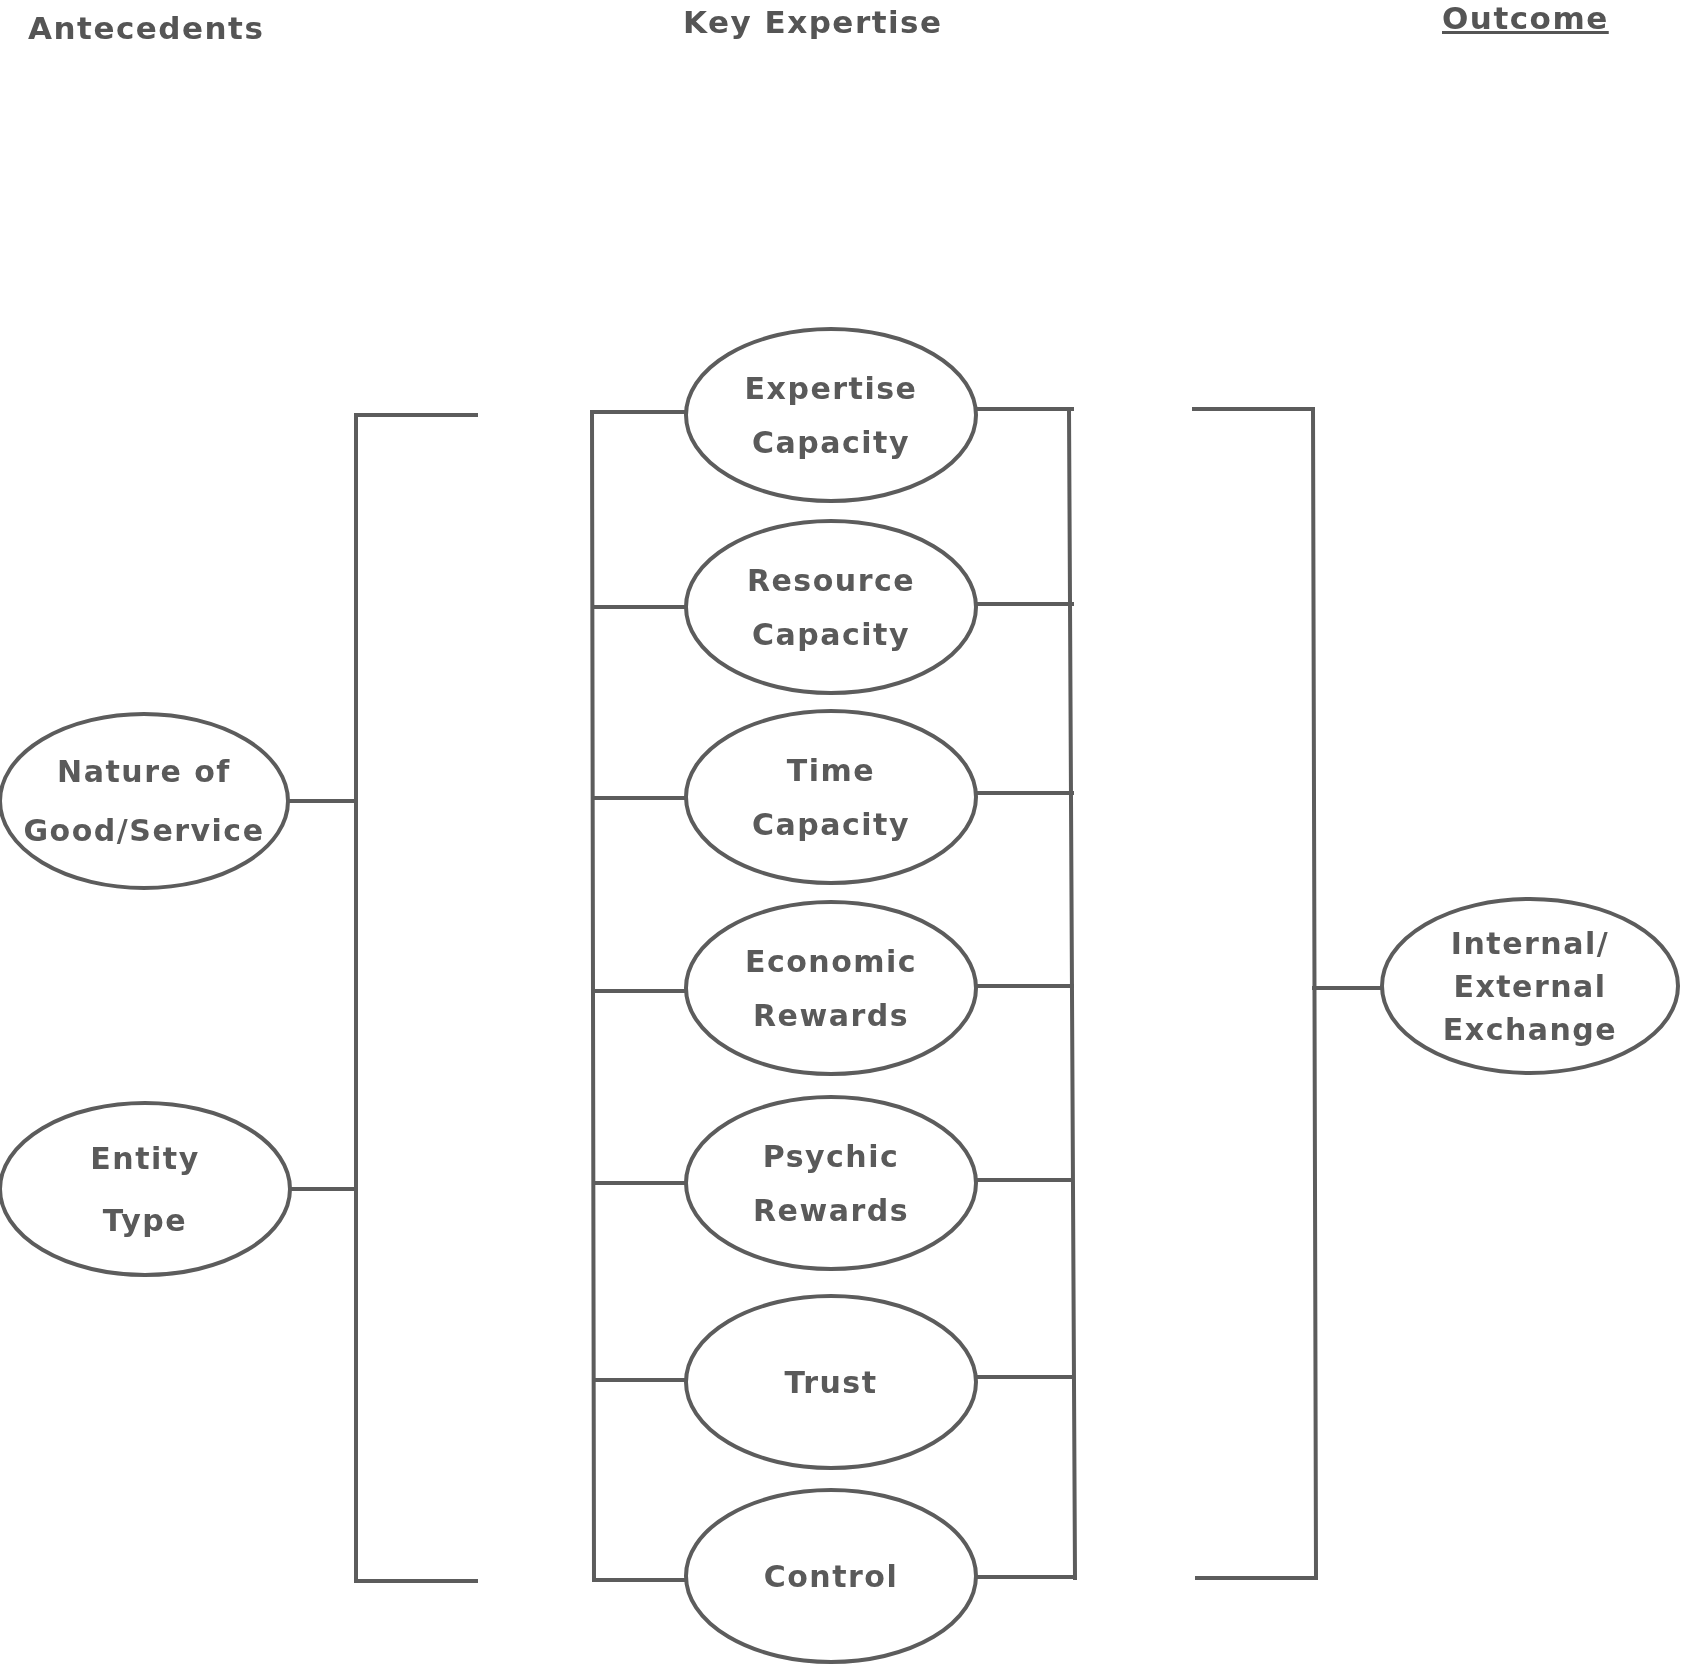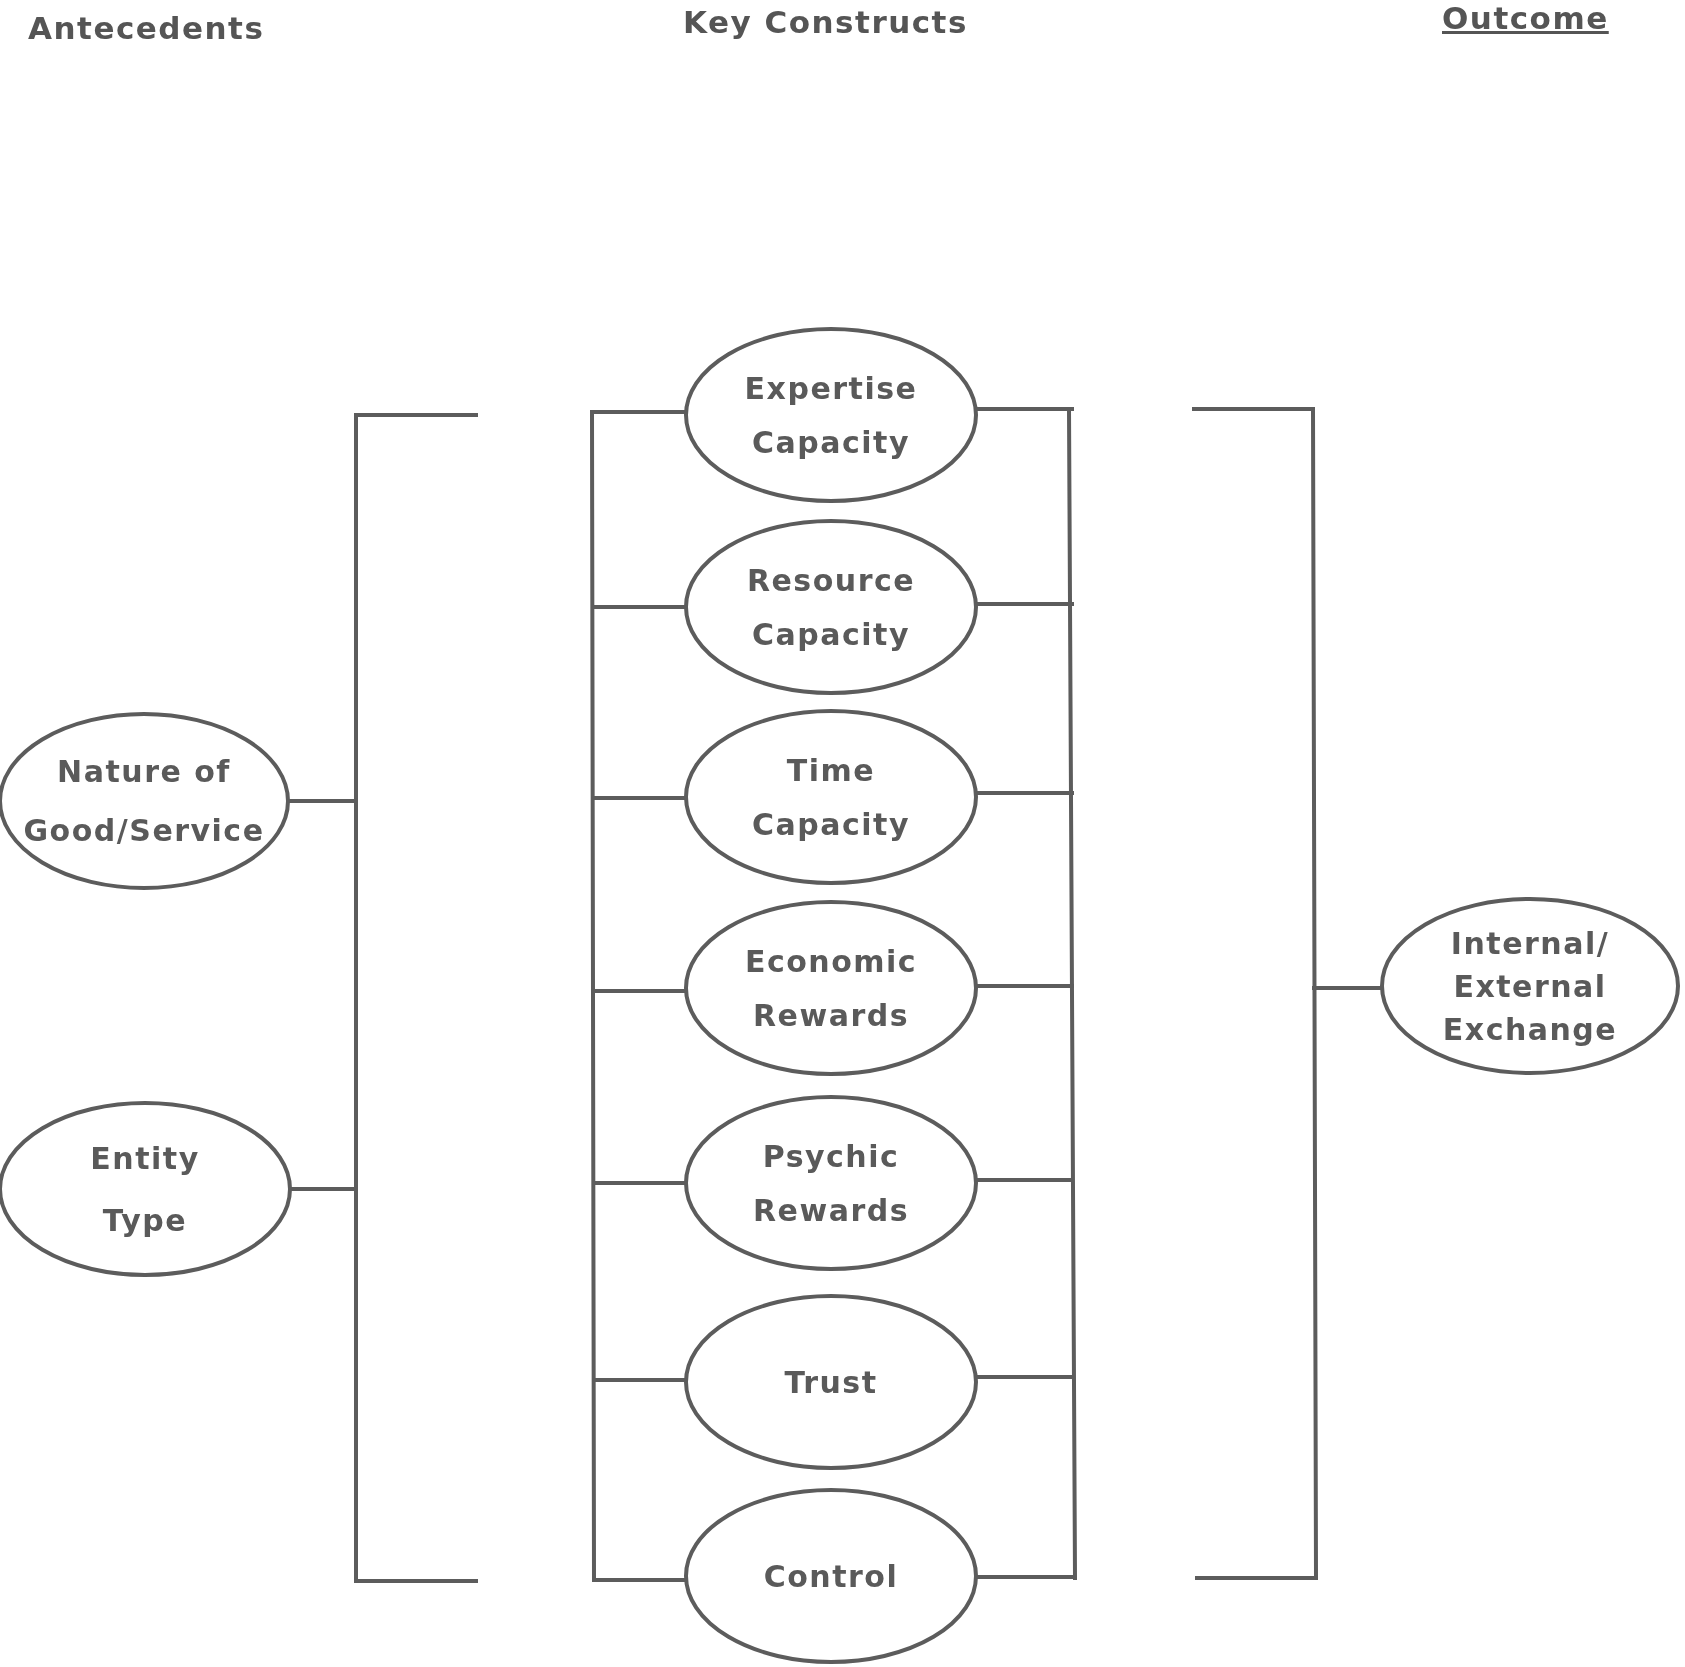--- a/index.html
+++ b/index.html
@@ -25,21 +25,21 @@
     fill: #5a5a5a;
     letter-spacing: 1.5px;
   }
   .line { stroke: #5c5c5c; stroke-width: 4; fill: none; stroke-linecap: square; }
   .node { stroke: #5c5c5c; stroke-width: 4; fill: #ffffff; }
 </style>
 </head>
 <body>
 
 <div id="h-ante" class="header">Antecedents</div>
-<div id="h-key" class="header">Key Constructs</div>
+<div id="h-key" class="header">Key Expertise</div>
 <div id="h-out" class="header">Outcome</div>
 
 <svg id="diagram" xmlns="http://www.w3.org/2000/svg" width="1685" height="1667" viewBox="0 0 1685 1667">
   <g id="lines">
 
     <path class="line" d="M 476 415 L 356 415 L 356 1581 L 476 1581"></path>
     <line class="line" x1="288" y1="801" x2="356" y2="801"></line>
     <line class="line" x1="290" y1="1189" x2="356" y2="1189"></line>
 
     <line class="line" x1="592" y1="412" x2="594" y2="1580"></line>

